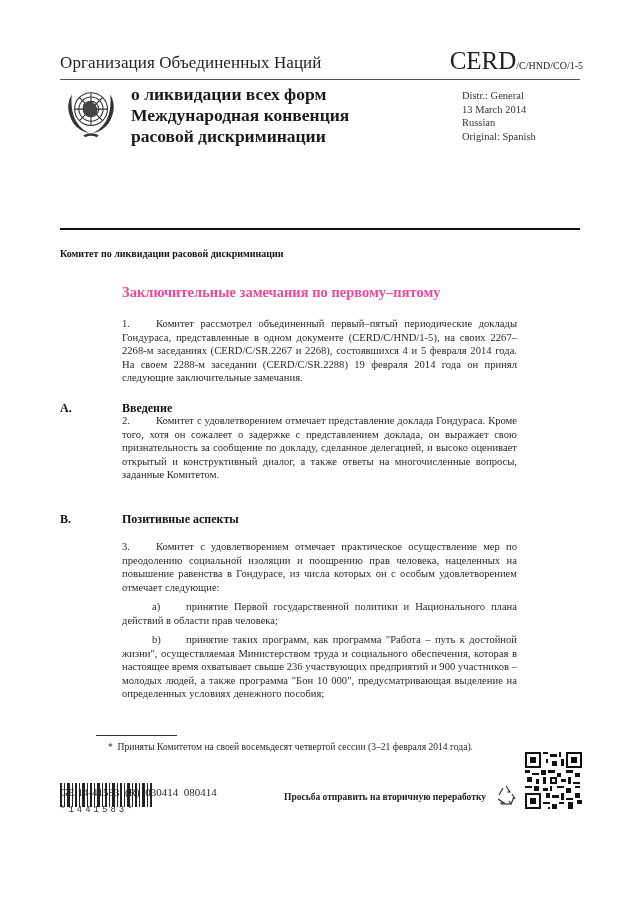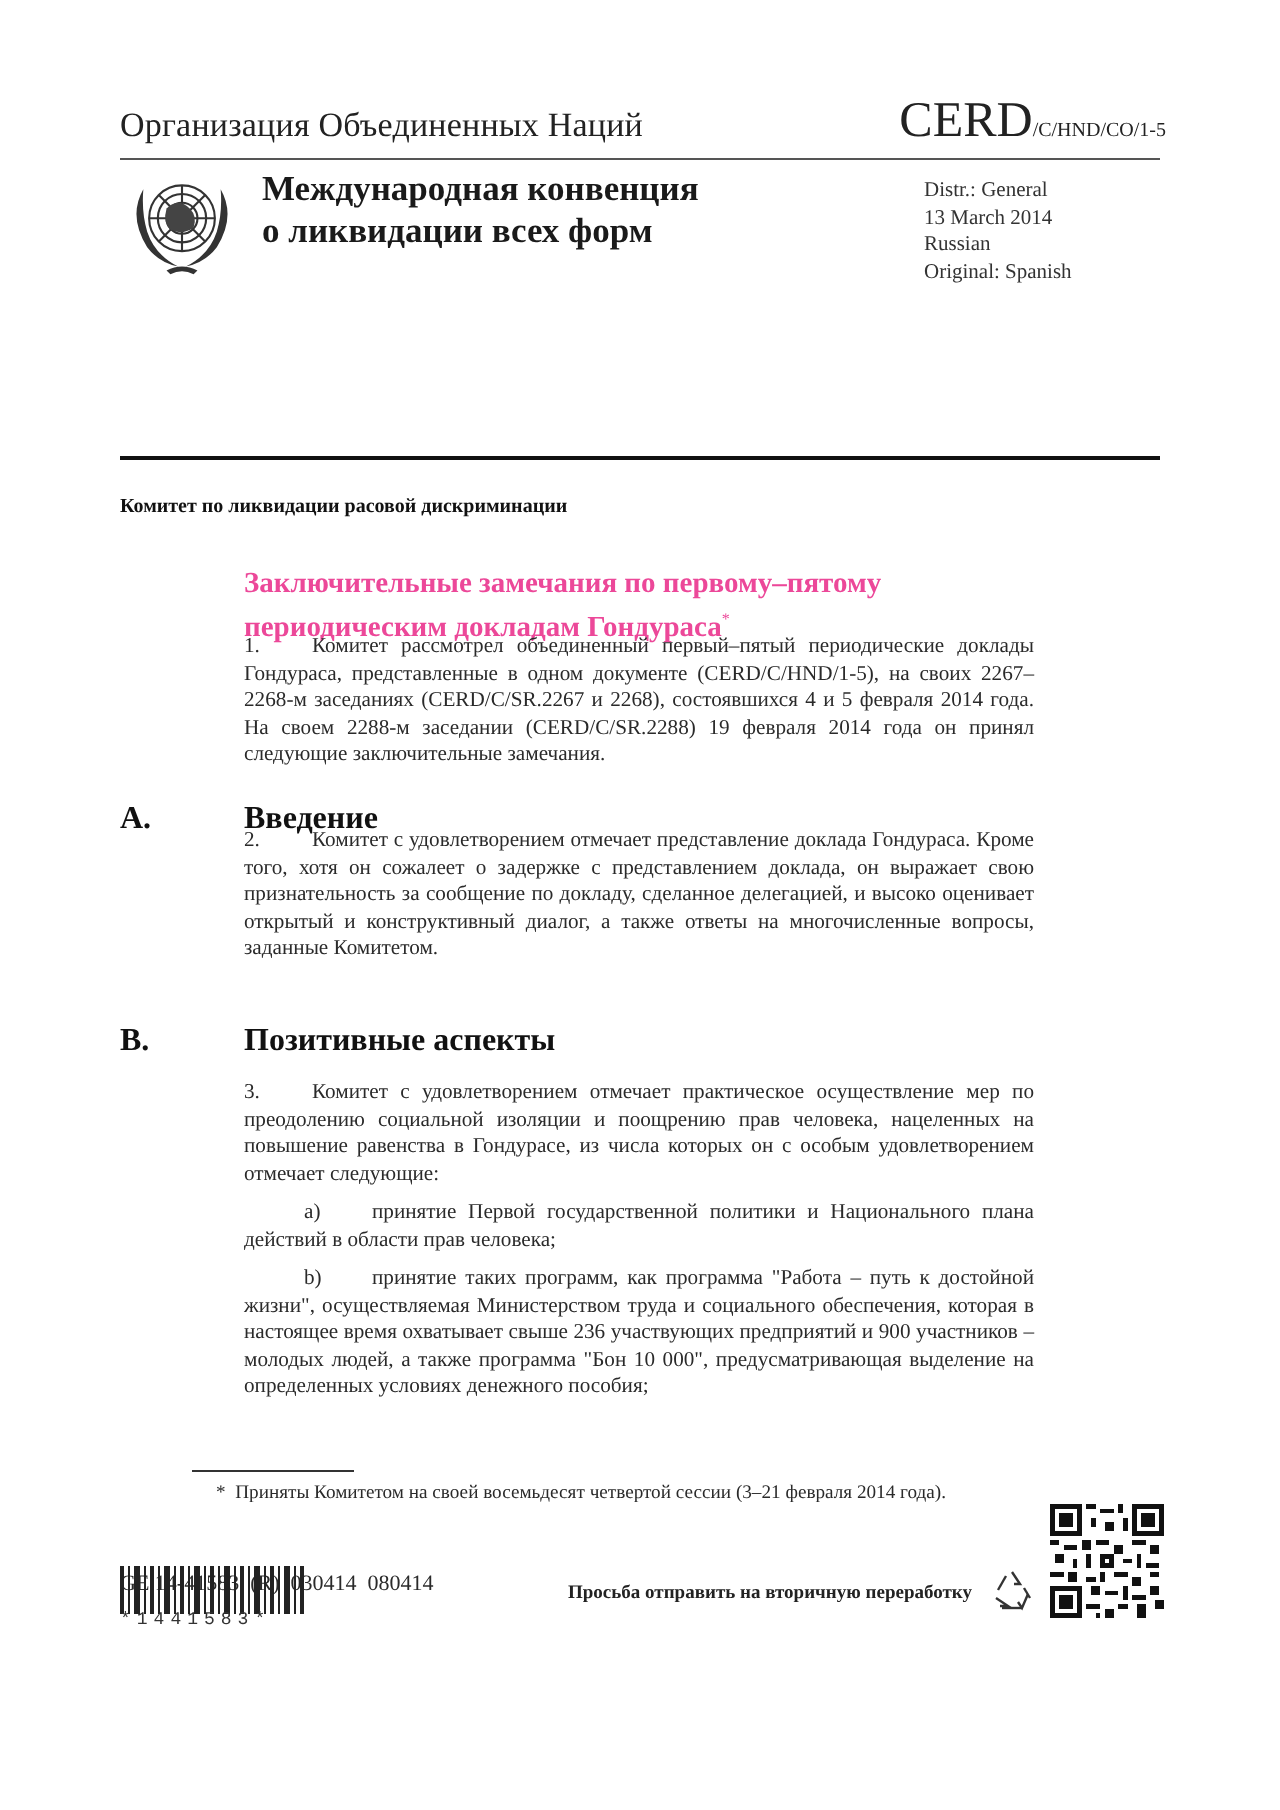--- a/index.html
+++ b/index.html
@@ -14,21 +14,21 @@
     .emblem { left: 62px; top: 82px; width: 58px; height: 60px; }
     .conv-title { left: 131px; top: 84px; font-size: 17.5px; font-weight: bold; line-height: 21px; color: #1a1a1a; }
     .distr { left: 428px; top: 89px; font-size: 10.5px; line-height: 13.5px; color: #333; margin-left: 34px; }
     .rule-thick { left: 60px; top: 228px; width: 520px; height: 2px; background: #111; }
     .committee { left: 60px; top: 248px; font-size: 10px; font-weight: bold; color: #111; }
     .doc-title { left: 122px; top: 283px; font-size: 14.5px; font-weight: bold; line-height: 18px; color: #ec4899; }
     .doc-title sup { font-size: 8px; font-weight: normal; }
     .para { left: 122px; width: 395px; font-size: 10.6px; line-height: 13.6px; text-align: justify; color: #2a2a2a; }
     .para .num { display: inline-block; width: 34px; }
     .para .sub { display: inline-block; width: 34px; margin-left: 30px; }
-    .heading { left: 60px; font-size: 16px; font-weight: bold; color: #111; }
+    .heading { left: 60px; font-size: 12px; font-weight: bold; color: #111; }
     .heading .letter { display: inline-block; width: 62px; }
     .fn-rule { left: 96px; top: 735px; width: 81px; height: 1px; background: #333; }
     .footnote { left: 108px; top: 741px; font-size: 9.6px; color: #2a2a2a; }
     .job { left: 60px; top: 762px; font-size: 11px; color: #2a2a2a; margin-top: 24px; }
     .barcode { left: 60px; top: 783px; width: 94px; height: 24px; }
     .barcode-num { left: 60px; top: 805px; font-size: 9px; letter-spacing: 3px; color: #333; font-family: "Liberation Mono", monospace; }
     .recycle-text { left: 284px; top: 792px; font-size: 9.5px; font-weight: bold; color: #222; }
     .recycle-icon { left: 494px; top: 783px; width: 24px; height: 24px; }
     .qr { left: 525px; top: 752px; width: 57px; height: 57px; }
   </style>
@@ -54,37 +54,37 @@
   </g>
   <path d="M22 22 q6 -6 12 0 q4 4 2 10 q-6 4 -12 1 q-4 -4 -2 -11z" fill="#444"></path>
   <g fill="#333">
     <path d="M10 12 q-8 14 2 30 q6 8 16 10 q-12 -6 -16 -18 q-3 -10 -2 -22z"></path>
     <path d="M50 12 q8 14 -2 30 q-6 8 -16 10 q12 -6 16 -18 q3 -10 2 -22z"></path>
     <path d="M22 54 q8 -4 16 0 l-2 2 q-6 -3 -12 0z"></path>
   </g>
 </svg>
 
 <div class="abs conv-title">
+  <div>о ликвидации всех форм</div>
   <div>Международная конвенция</div>
-  <div>о ликвидации всех форм</div>
+  <div>расовой дискриминации</div>
 </div>
 
 <div class="abs distr">
   <div>Distr.: General</div>
   <div>13 March 2014</div>
   <div>Russian</div>
   <div>Original: Spanish</div>
 </div>
 
 <div class="abs rule-thick"></div>
 <div class="abs committee">Комитет по ликвидации расовой дискриминации</div>
 
 <div class="abs doc-title">
   <div>Заключительные замечания по первому–пятому</div>
-  <div><span>периодическим докладам Гондураса</span><sup>*</sup></div>
 </div>
 
 <div class="abs para" style="top:317px;">
   <span class="num">1.</span><span>Комитет рассмотрел объединенный первый–пятый периодические доклады Гондураса, представленные в одном документе (CERD/C/HND/1-5), на своих 2267–2268-м заседаниях (CERD/C/SR.2267 и 2268), состоявшихся 4 и 5 февраля 2014 года. На своем 2288-м заседании (CERD/C/SR.2288) 19 февраля 2014 года он принял следующие заключительные замечания.</span>
 </div>
 
 <div class="abs heading" style="top:401px;">
   <span class="letter">A.</span><span>Введение</span>
 </div>
 

